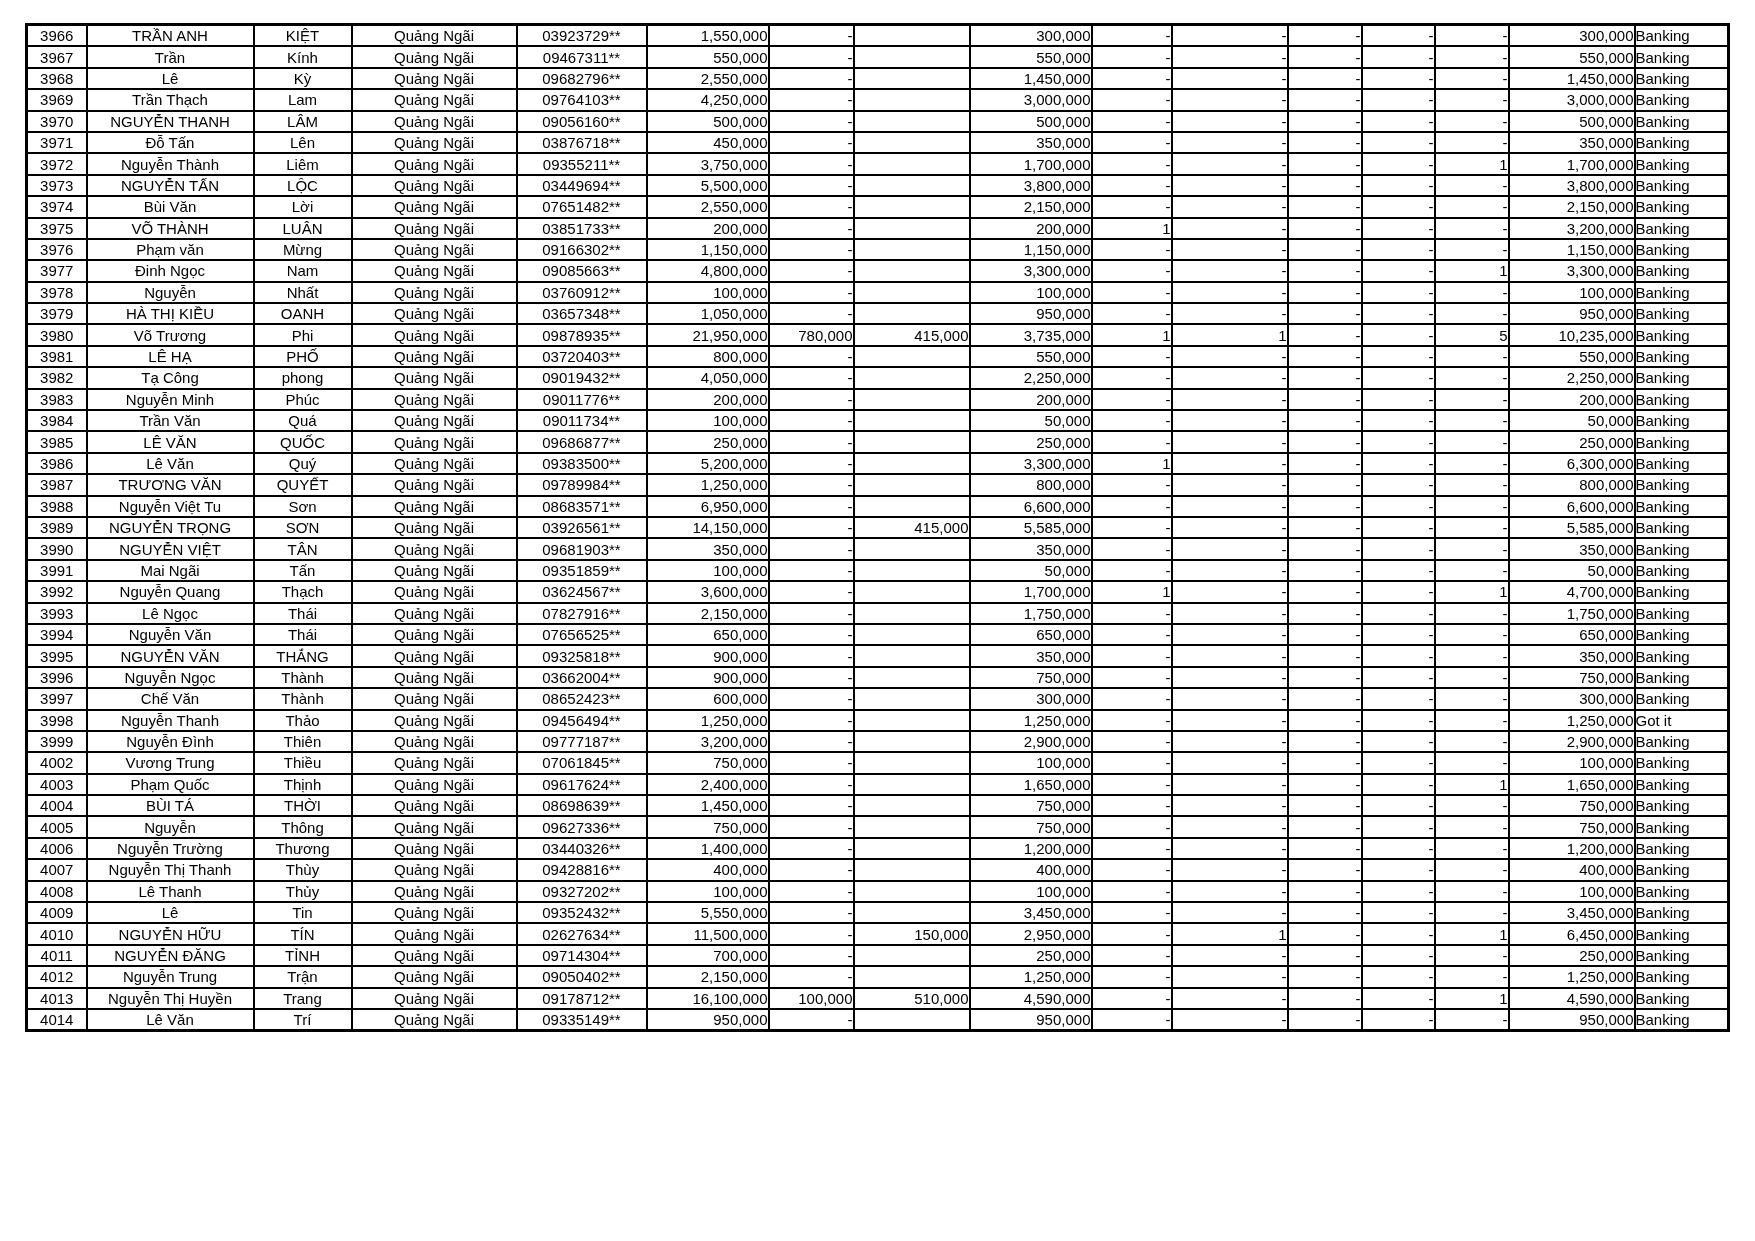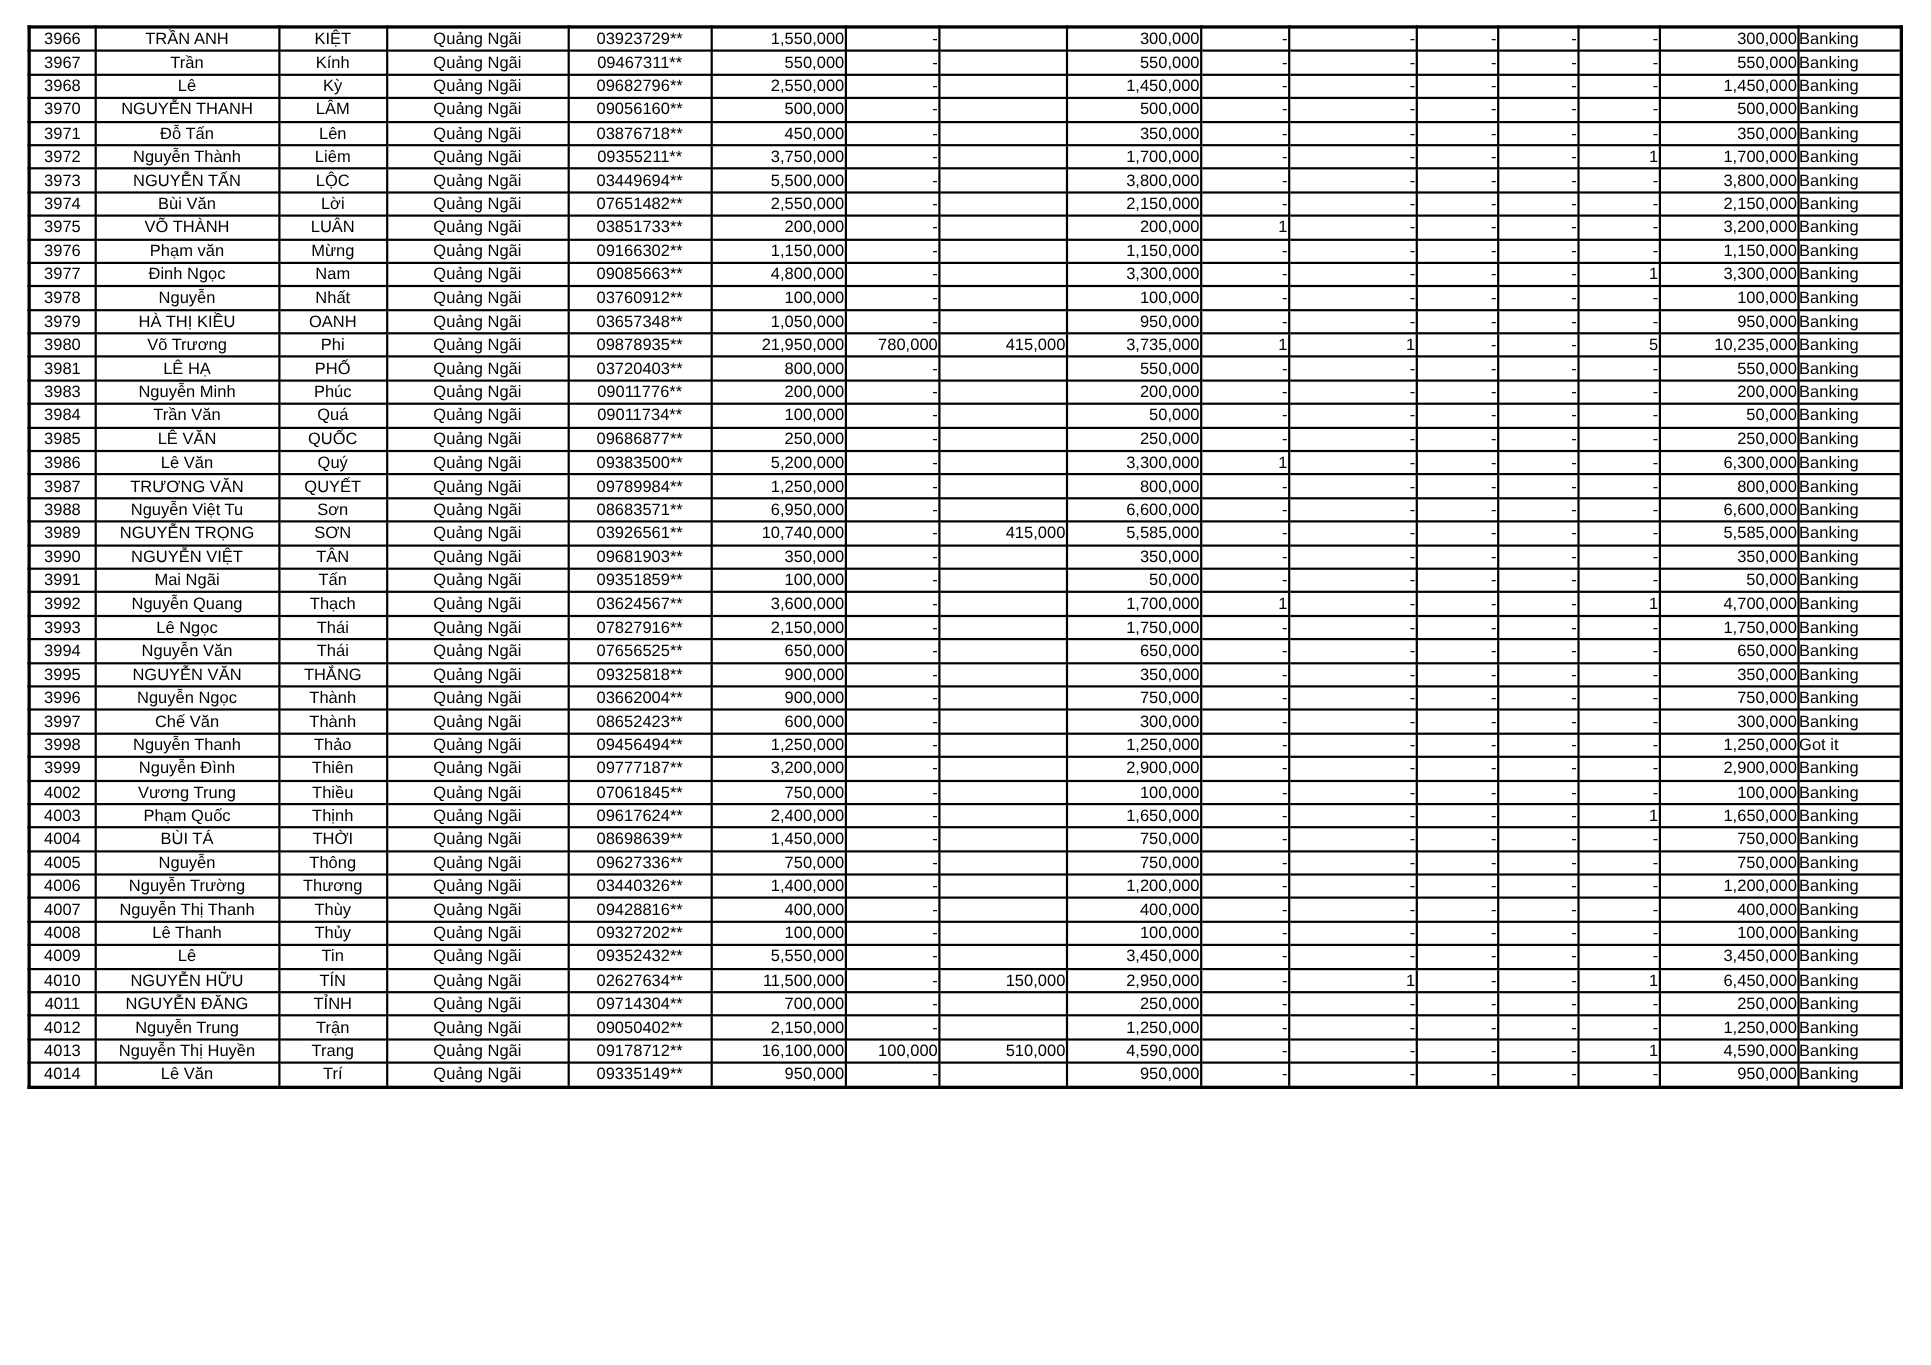--- a/index.html
+++ b/index.html
@@ -101,20 +101,38 @@
           <td class="c-money">1,450,000</td>
           <td class="c-dash">-</td>
           <td class="c-dash">-</td>
           <td class="c-dash">-</td>
           <td class="c-dash">-</td>
           <td class="c-dash">-</td>
           <td class="c-money">1,450,000</td>
           <td class="c-status">Banking</td>
         </tr>
         <tr>
+          <td class="c-center">3969</td>
+          <td class="c-center">Trần Thạch</td>
+          <td class="c-center">Lam</td>
+          <td class="c-center">Quảng Ngãi</td>
+          <td class="c-center">09764103**</td>
+          <td class="c-money">4,250,000</td>
+          <td class="c-mid">-</td>
+          <td class="c-money"></td>
+          <td class="c-money">3,000,000</td>
+          <td class="c-dash">-</td>
+          <td class="c-dash">-</td>
+          <td class="c-dash">-</td>
+          <td class="c-dash">-</td>
+          <td class="c-dash">-</td>
+          <td class="c-money">3,000,000</td>
+          <td class="c-status">Banking</td>
+        </tr>
+        <tr>
           <td class="c-center">3970</td>
           <td class="c-center">NGUYỄN THANH</td>
           <td class="c-center">LÂM</td>
           <td class="c-center">Quảng Ngãi</td>
           <td class="c-center">09056160**</td>
           <td class="c-money">500,000</td>
           <td class="c-mid">-</td>
           <td class="c-money"></td>
           <td class="c-money">500,000</td>
           <td class="c-dash">-</td>
@@ -317,20 +335,38 @@
           <td class="c-money">550,000</td>
           <td class="c-dash">-</td>
           <td class="c-dash">-</td>
           <td class="c-dash">-</td>
           <td class="c-dash">-</td>
           <td class="c-dash">-</td>
           <td class="c-money">550,000</td>
           <td class="c-status">Banking</td>
         </tr>
         <tr>
+          <td class="c-center">3982</td>
+          <td class="c-center">Tạ Công</td>
+          <td class="c-center">phong</td>
+          <td class="c-center">Quảng Ngãi</td>
+          <td class="c-center">09019432**</td>
+          <td class="c-money">4,050,000</td>
+          <td class="c-mid">-</td>
+          <td class="c-money"></td>
+          <td class="c-money">2,250,000</td>
+          <td class="c-dash">-</td>
+          <td class="c-dash">-</td>
+          <td class="c-dash">-</td>
+          <td class="c-dash">-</td>
+          <td class="c-dash">-</td>
+          <td class="c-money">2,250,000</td>
+          <td class="c-status">Banking</td>
+        </tr>
+        <tr>
           <td class="c-center">3983</td>
           <td class="c-center">Nguyễn Minh</td>
           <td class="c-center">Phúc</td>
           <td class="c-center">Quảng Ngãi</td>
           <td class="c-center">09011776**</td>
           <td class="c-money">200,000</td>
           <td class="c-mid">-</td>
           <td class="c-money"></td>
           <td class="c-money">200,000</td>
           <td class="c-dash">-</td>
@@ -430,21 +466,21 @@
           <td class="c-dash">-</td>
           <td class="c-money">6,600,000</td>
           <td class="c-status">Banking</td>
         </tr>
         <tr>
           <td class="c-center">3989</td>
           <td class="c-center">NGUYỄN TRỌNG</td>
           <td class="c-center">SƠN</td>
           <td class="c-center">Quảng Ngãi</td>
           <td class="c-center">03926561**</td>
-          <td class="c-money">10,740,000</td>
+          <td class="c-money">14,150,000</td>
           <td class="c-mid">-</td>
           <td class="c-money">415,000</td>
           <td class="c-money">5,585,000</td>
           <td class="c-dash">-</td>
           <td class="c-dash">-</td>
           <td class="c-dash">-</td>
           <td class="c-dash">-</td>
           <td class="c-dash">-</td>
           <td class="c-money">5,585,000</td>
           <td class="c-status">Banking</td>

